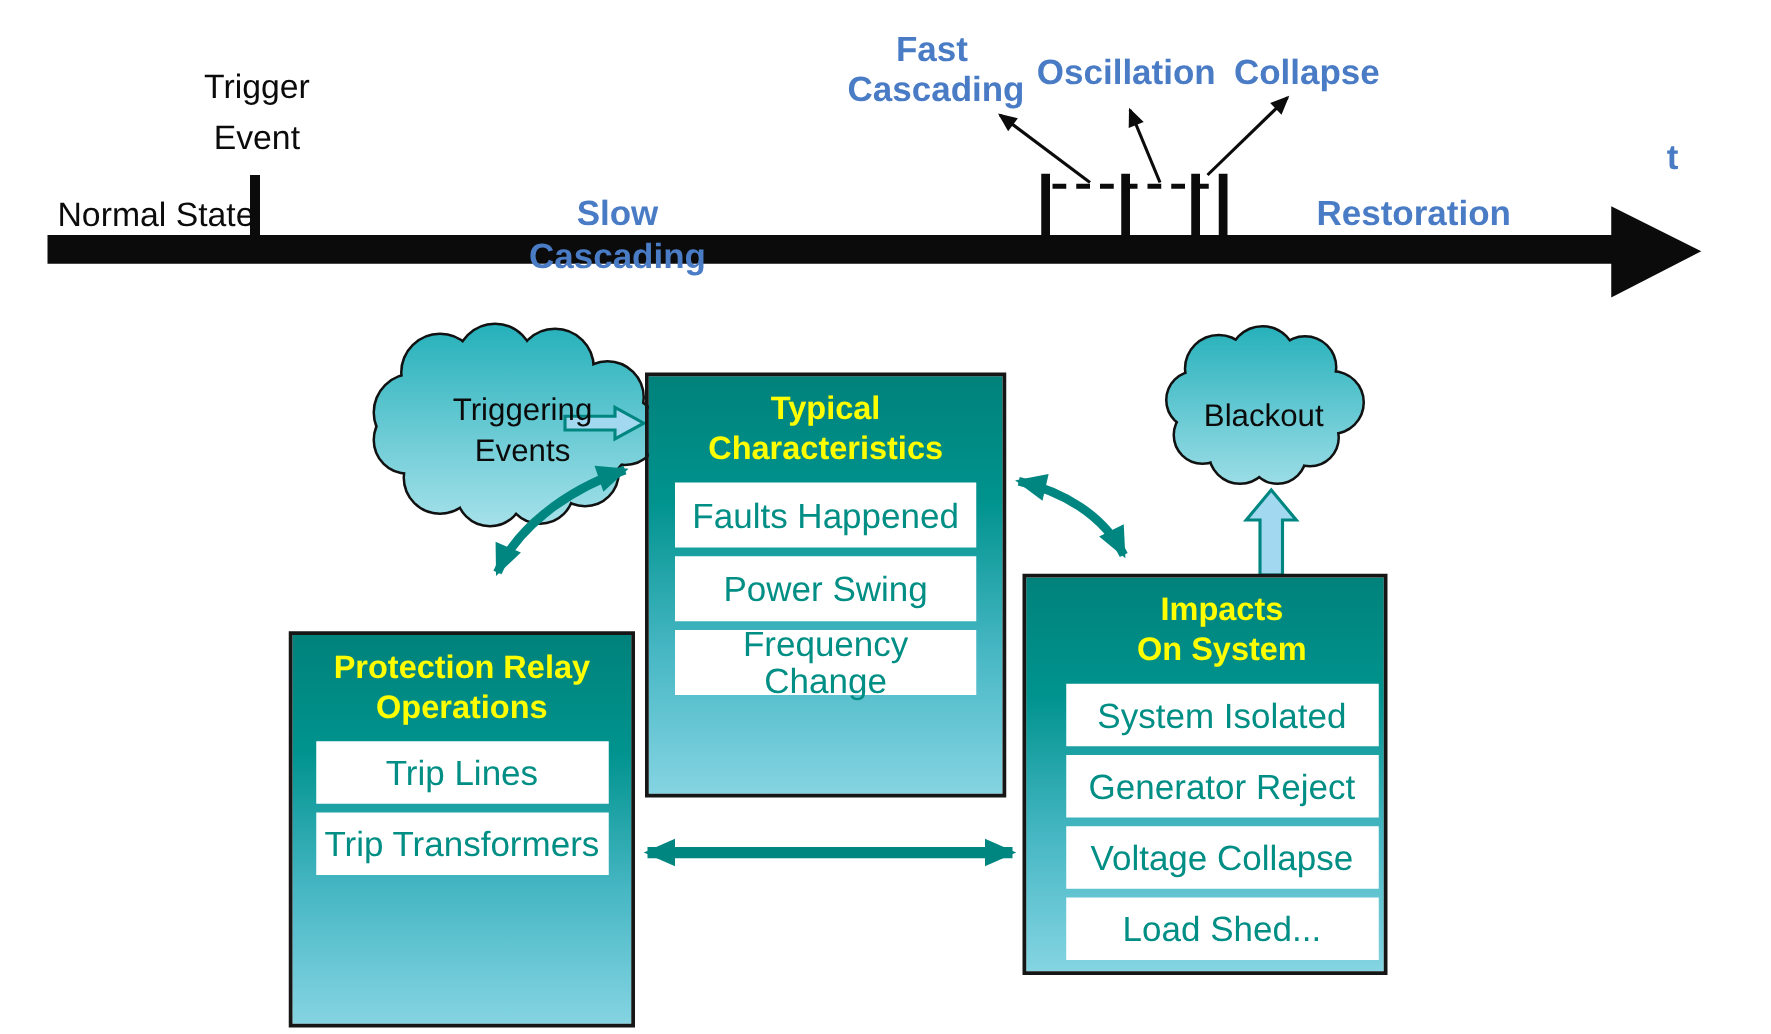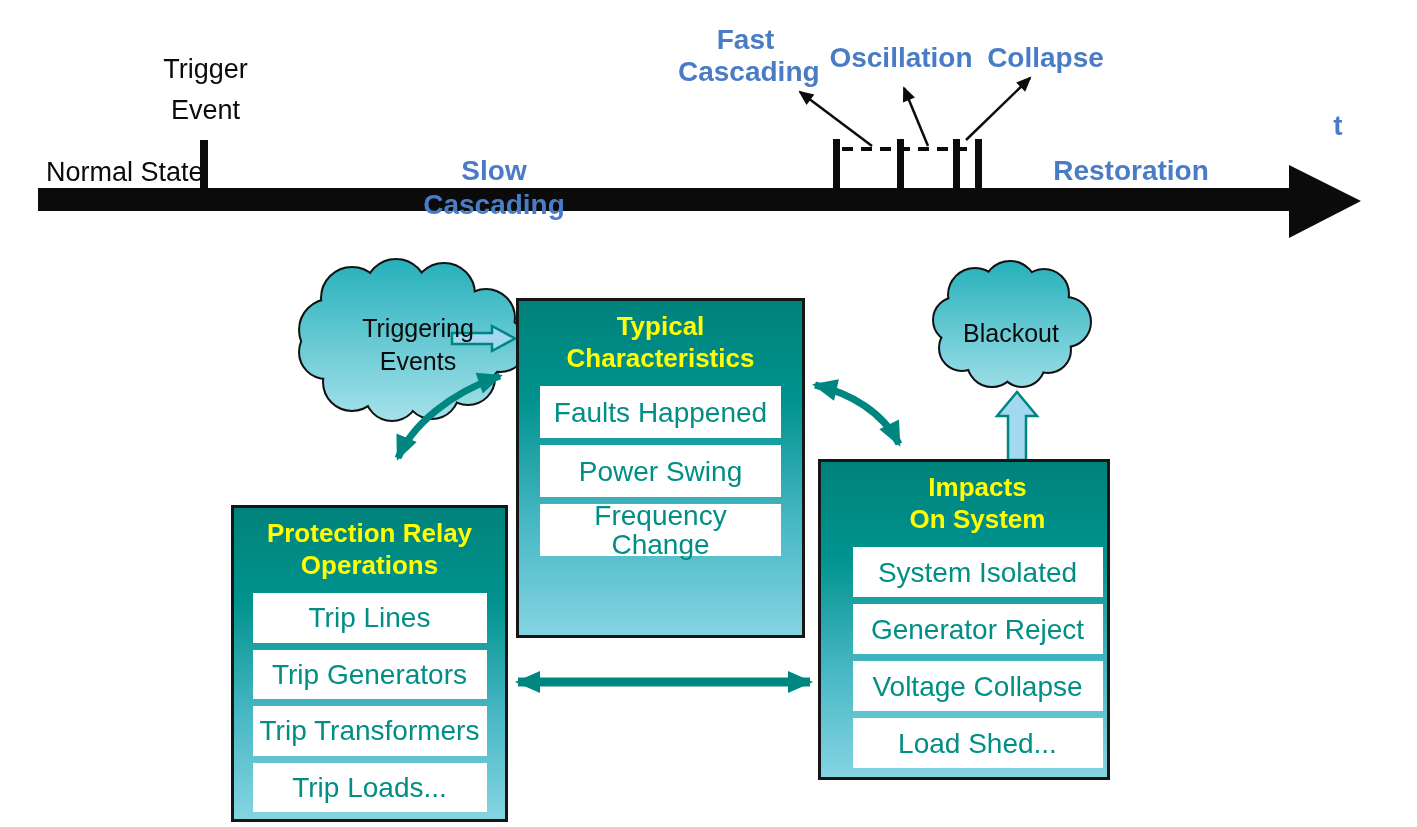--- a/index.html
+++ b/index.html
@@ -146,23 +146,21 @@
     <div class="item">Faults Happened</div>
     <div class="item">Power Swing</div>
     <div class="item">Frequency
 Change</div>
   </div>
 
   <div class="panel pr" style="left:231px;top:465px;width:277px;height:317px;margin-top:40px;">
     <div class="title">Protection Relay
 Operations</div>
     <div class="item">Trip Lines</div>
-    <div class="item">Trip Generators</div>
     <div class="item">Trip Transformers</div>
-    <div class="item">Trip Loads...</div>
   </div>
 
   <div class="panel im" style="left:818px;top:459px;width:292px;height:321px;padding-left:27px;">
     <div class="title">Impacts
 On System</div>
     <div class="item">System Isolated</div>
     <div class="item">Generator Reject</div>
     <div class="item">Voltage Collapse</div>
     <div class="item">Load Shed...</div>
   </div>

